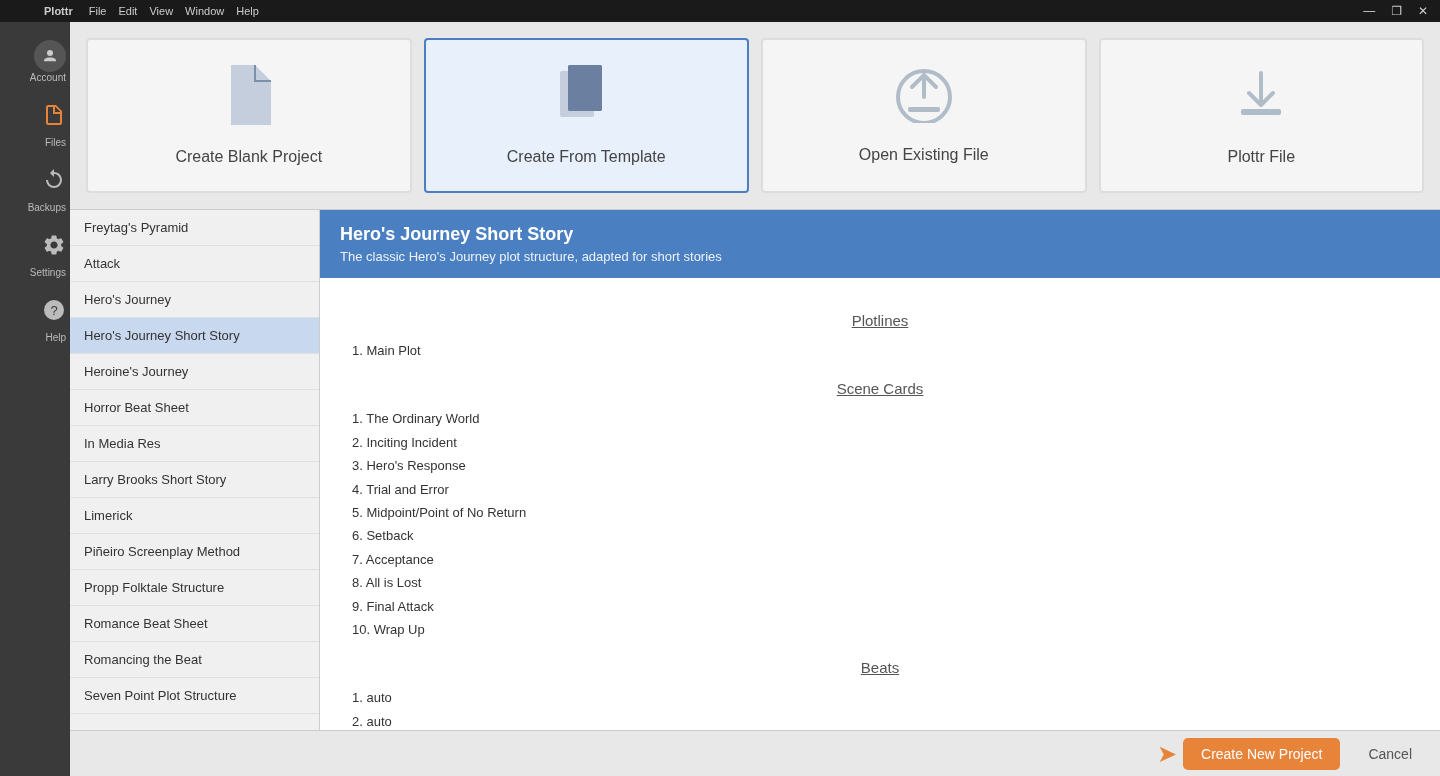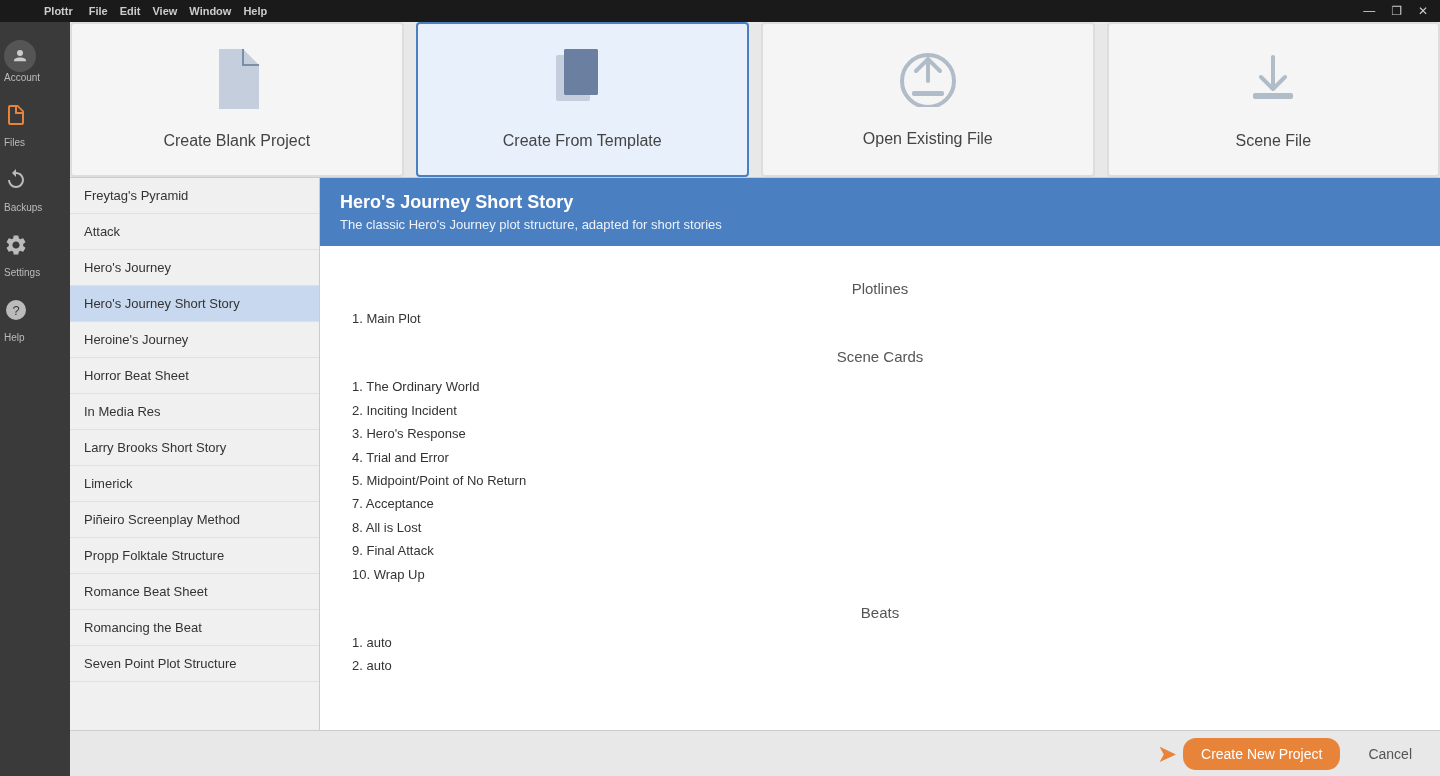--- a/index.html
+++ b/index.html
@@ -30,21 +30,20 @@
       padding-left: 36px;
     }
     .titlebar-app {
       color: #ccc;
       font-size: 11px;
       font-weight: 600;
     }
     .titlebar-menu {
       display: flex;
       gap: 12px;
-      font-weight: bold;
     }
     .titlebar-menu span {
       color: #ccc;
       font-size: 11px;
       cursor: pointer;
     }
     .titlebar-controls {
       display: flex;
       gap: 8px;
     }
@@ -70,21 +69,21 @@
       flex-direction: column;
       align-items: center;
       padding-top: 8px;
       gap: 0;
       flex-shrink: 0;
     }
     .sidebar-item {
       width: 100%;
       display: flex;
       flex-direction: column;
-      align-items: flex-start;
+      align-items: flex-end;
       padding: 10px 4px;
       cursor: pointer;
       color: #ccc;
     }
     .sidebar-icon {
       font-size: 20px;
       margin-bottom: 4px;
     }
     .sidebar-label {
       font-size: 10px;
@@ -110,20 +109,21 @@
       display: flex;
       flex-direction: column;
       background: #e8e8e8;
       overflow: hidden;
     }
 
     
     .top-options {
       display: flex;
       gap: 12px;
+      padding: 16px;
       background: #e8e8e8;
       flex-shrink: 0;
     }
     .option-card {
       flex: 1;
       background: #f5f5f5;
       border: 2px solid #ddd;
       border-radius: 4px;
       display: flex;
       flex-direction: column;
@@ -201,20 +201,21 @@
 
     .template-body {
       padding: 16px 24px;
     }
     .section-heading {
       text-align: center;
       font-size: 15px;
       color: #555;
       margin: 18px 0 10px;
       font-weight: 400;
+      text-decoration: underline;
     }
     .plot-item {
       font-size: 13px;
       color: #333;
       line-height: 1.8;
       padding-left: 8px;
     }
 
     
     .bottom-bar {
@@ -227,21 +228,21 @@
       gap: 10px;
       border-top: 1px solid #ccc;
       flex-shrink: 0;
     }
     .btn-create {
       background: #e8833a;
       color: #fff;
       border: none;
       padding: 8px 18px;
       font-size: 14px;
-      border-radius: 13px;
+      border-radius: 5px;
       cursor: pointer;
       font-weight: 500;
     }
     .btn-cancel {
       background: transparent;
       color: #555;
       border: none;
       padding: 8px 12px;
       font-size: 14px;
       cursor: pointer;
@@ -366,21 +367,21 @@
         </div>
         <span class="option-label">Open Existing File</span>
       </div>
       <div class="option-card">
         <div class="option-icon">
           <svg width="60" height="60" viewBox="0 0 60 60" fill="#7a8fa8">
             <path d="M30 8v30M18 28l12 12 12-12" fill="none" stroke="#b0bcc8" stroke-width="4" stroke-linecap="round" stroke-linejoin="round"></path>
             <rect x="10" y="44" width="40" height="6" rx="2" fill="#b0bcc8"></rect>
           </svg>
         </div>
-        <span class="option-label">Scene File</span>
+        <span class="option-label">Plottr File</span>
       </div>
     </div>
 
     <div class="lower-area">
 
       <div class="template-list">
         <div class="template-list-item">Freytag's Pyramid</div>
         <div class="template-list-item">Attack</div>
         <div class="template-list-item">Hero's Journey</div>
         <div class="template-list-item selected" style="position:relative;">
@@ -407,20 +408,21 @@
         </div>
         <div class="template-body">
           <div class="section-heading">Plotlines</div>
           <div class="plot-item">1. Main Plot</div>
           <div class="section-heading">Scene Cards</div>
           <div class="plot-item">1. The Ordinary World</div>
           <div class="plot-item">2. Inciting Incident</div>
           <div class="plot-item">3. Hero's Response</div>
           <div class="plot-item">4. Trial and Error</div>
           <div class="plot-item">5. Midpoint/Point of No Return</div>
+          <div class="plot-item">6. Setback</div>
           <div class="plot-item">7. Acceptance</div>
           <div class="plot-item">8. All is Lost</div>
           <div class="plot-item">9. Final Attack</div>
           <div class="plot-item">10. Wrap Up</div>
           <div class="section-heading">Beats</div>
           <div class="plot-item">1. auto</div>
           <div class="plot-item">2. auto</div>
 
         </div>
       </div>

